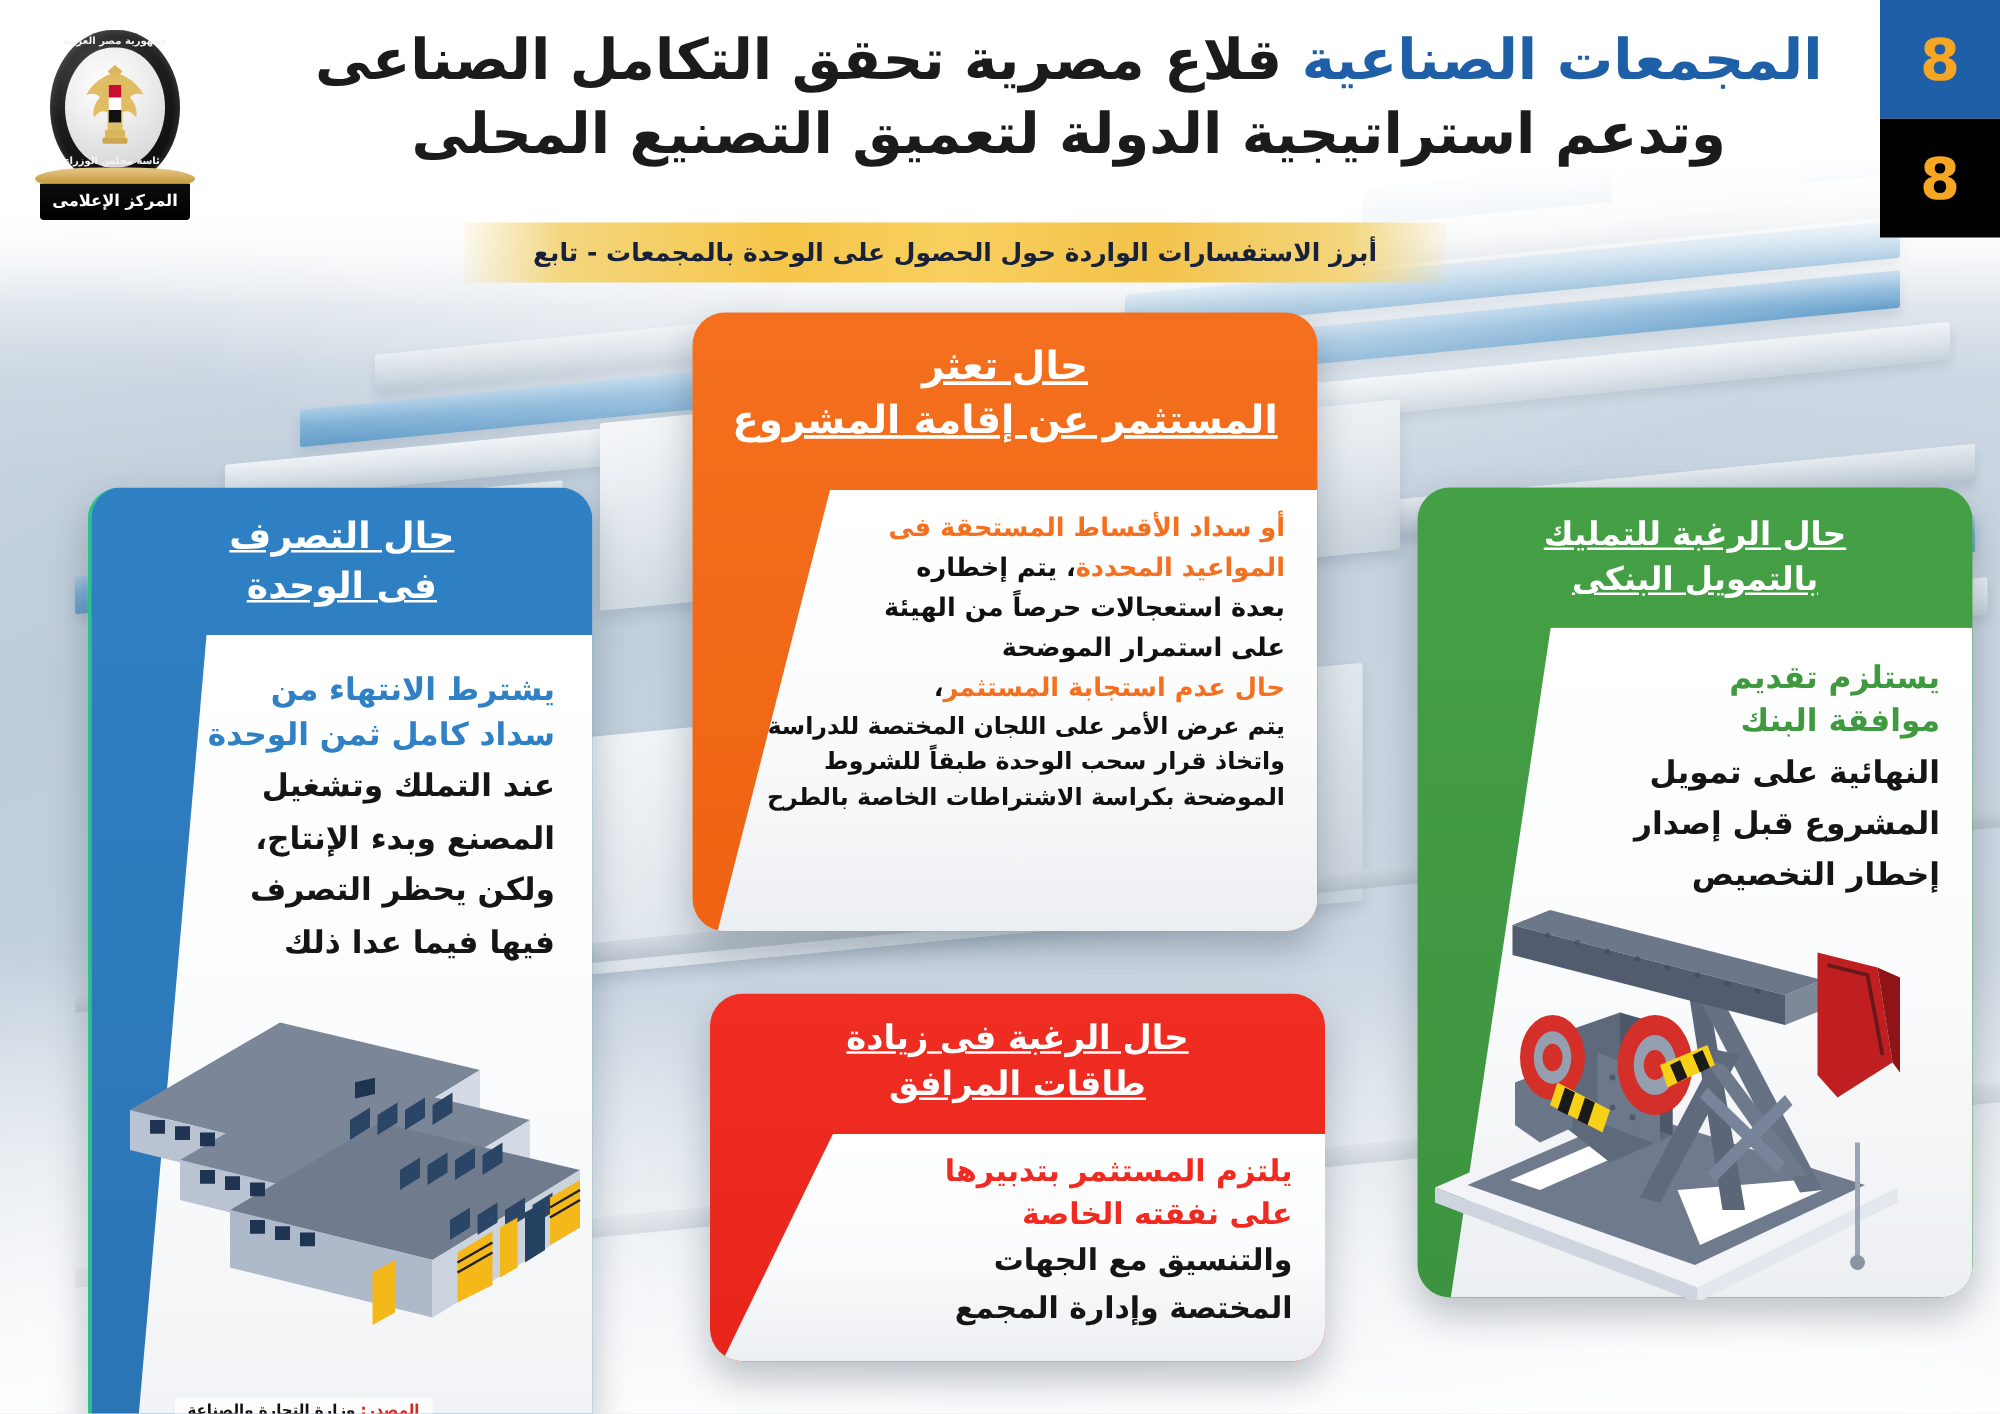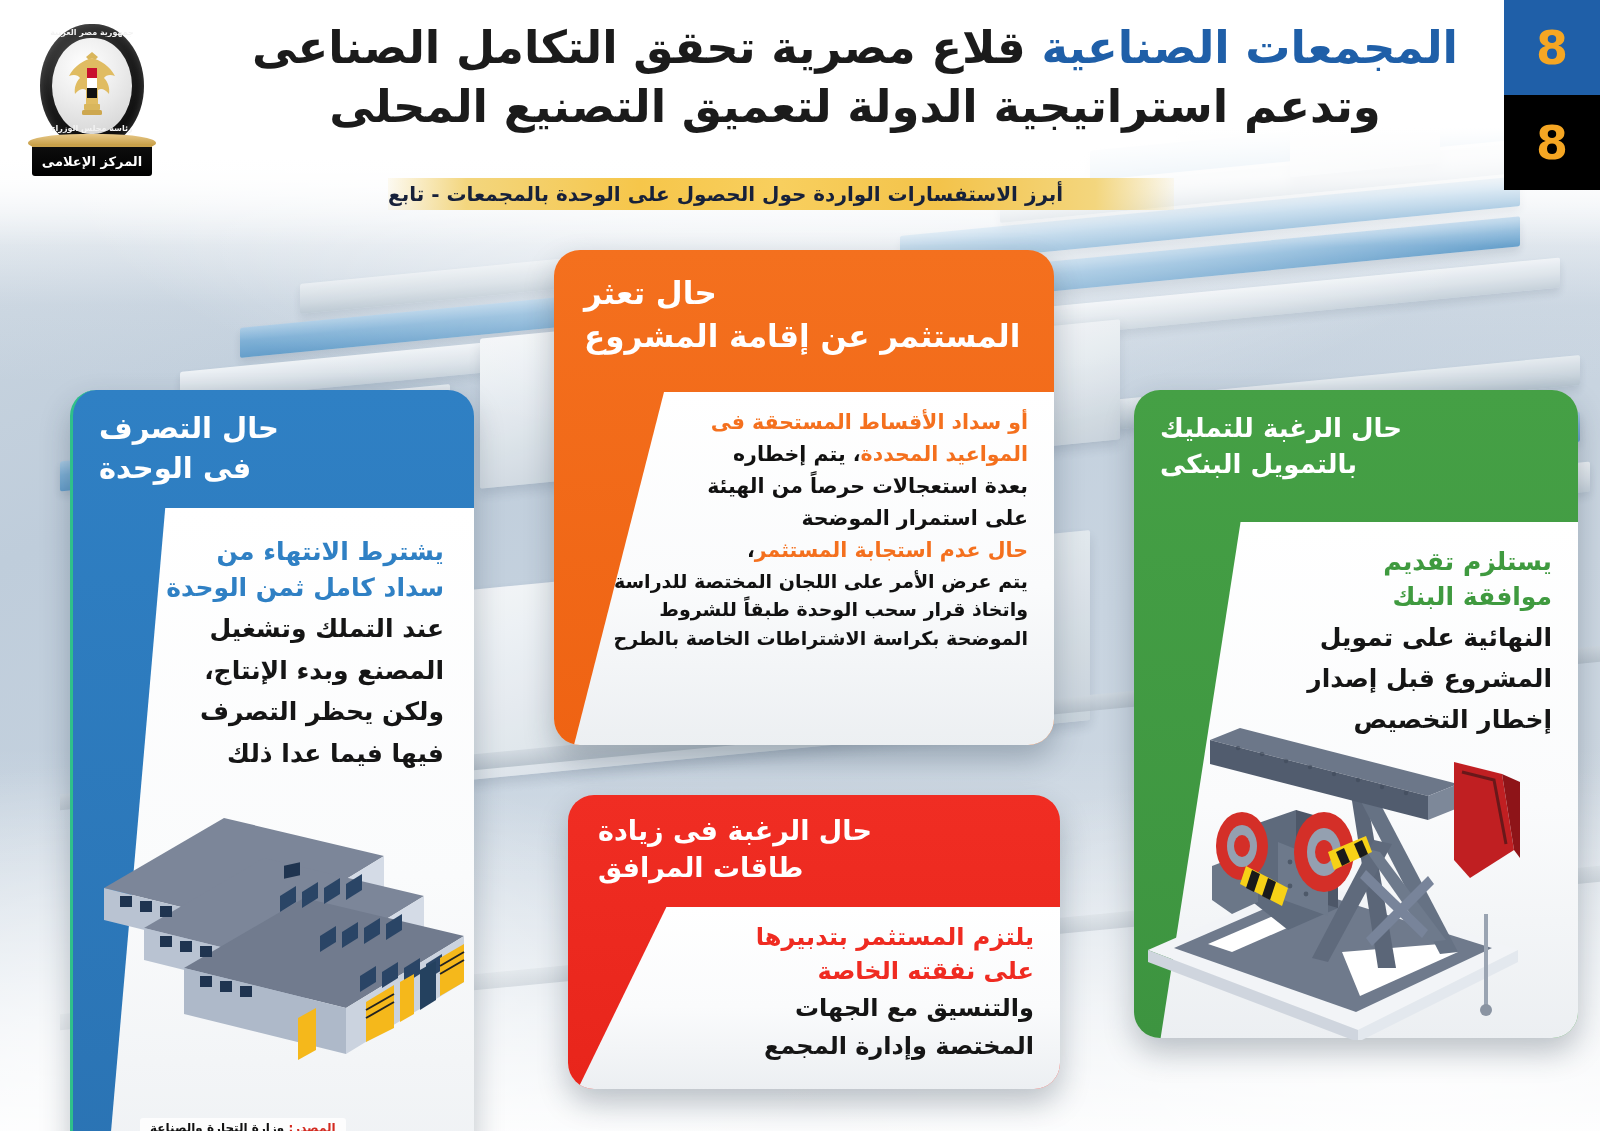--- a/index.html
+++ b/index.html
@@ -109,30 +109,30 @@
   .title-l1, .title-l2 {
     font-weight: 900;
     font-size: 45px;
     line-height: 1.32;
     color: #1b1b1b;
     letter-spacing: -0.4px;
   }
   .title-accent { color: #1f5fa8; }
 
   .subbanner {
-    position:absolute; left: 388px; top: 178px; width: 786px; height: 32px;
+    position:absolute; left: 371px; top: 178px; width: 786px; height: 48px;
     background: linear-gradient(90deg,
       rgba(243,214,126,.10) 0%,
       #f3d67e 10%,
       #f6c64a 32%,
       #f8cf5e 50%,
       #f3c34a 70%,
       #f3d67e 90%,
       rgba(243,214,126,.10) 100%);
-    display:flex; align-items:center; justify-content:flex-end;
+    display:flex; align-items:center; justify-content:center;
   }
   .subbanner span {
     font-size: 20px; font-weight: 900; color:#17213a; white-space:nowrap;
   }
 
   
   .pagebadge {
     position:absolute; right:0; width:96px; height:95px;
     display:flex; align-items:center; justify-content:center;
     font-size:46px; font-weight:900; color:#f5a623;
@@ -141,24 +141,25 @@
   .pagebadge.black { top:95px; background:#000000; }
 
   
   .card {
     position:absolute;
     border-radius: 26px;
     overflow: hidden;
     box-shadow: 0 14px 30px rgba(30,45,65,.28);
   }
   .card-head {
-    text-align:left;
+    text-align:center;
     color:#ffffff;
     font-weight:900;
     padding: 16px 26px 14px;
+    text-decoration: underline;
   }
 
   
   #card-dispose {
     left: 70px; top: 390px; width: 404px; height: 856px;
     background: linear-gradient(180deg,#2f80c4 0%, #2a72b2 100%);
     border-left: 3px solid #2fc08a;
   }
   #card-dispose .card-head { font-size: 29px; line-height:1.38; padding-top:18px; }
   #card-dispose .panel {
@@ -205,21 +206,20 @@
   #card-bank {
     left: 1134px; top: 390px; width: 444px; height: 648px;
     background: linear-gradient(180deg,#45a045 0%, #3d9440 100%);
   }
   #card-bank .card-head { font-size: 26px; line-height:1.40; padding: 20px 26px 14px; }
   #card-bank .panel {
     position:absolute; left:0; right:0; top:112px; bottom:0;
     background: linear-gradient(180deg,#ffffff 0%,#fafbfc 55%,#eceff2 100%);
     clip-path: polygon(24% 0, 100% 0, 100% 100%, 6% 100%);
     padding: 22px 26px 0 46px;
-    margin-top: 20px;
   }
   #card-bank .lead { color:#3f9a3f; font-size:25px; line-height:1.40; font-weight:900; }
   #card-bank .rest { color:#151515; font-size:25px; line-height:1.40; font-weight:800; margin-top:6px; }
 
   
   .illus { position:absolute; }
   #factory-illus { left: 84px; top: 770px; width: 390px; height: 290px; }
   #pump-illus    { left: 1128px; top: 700px; width: 400px; height: 340px; }
 
   

